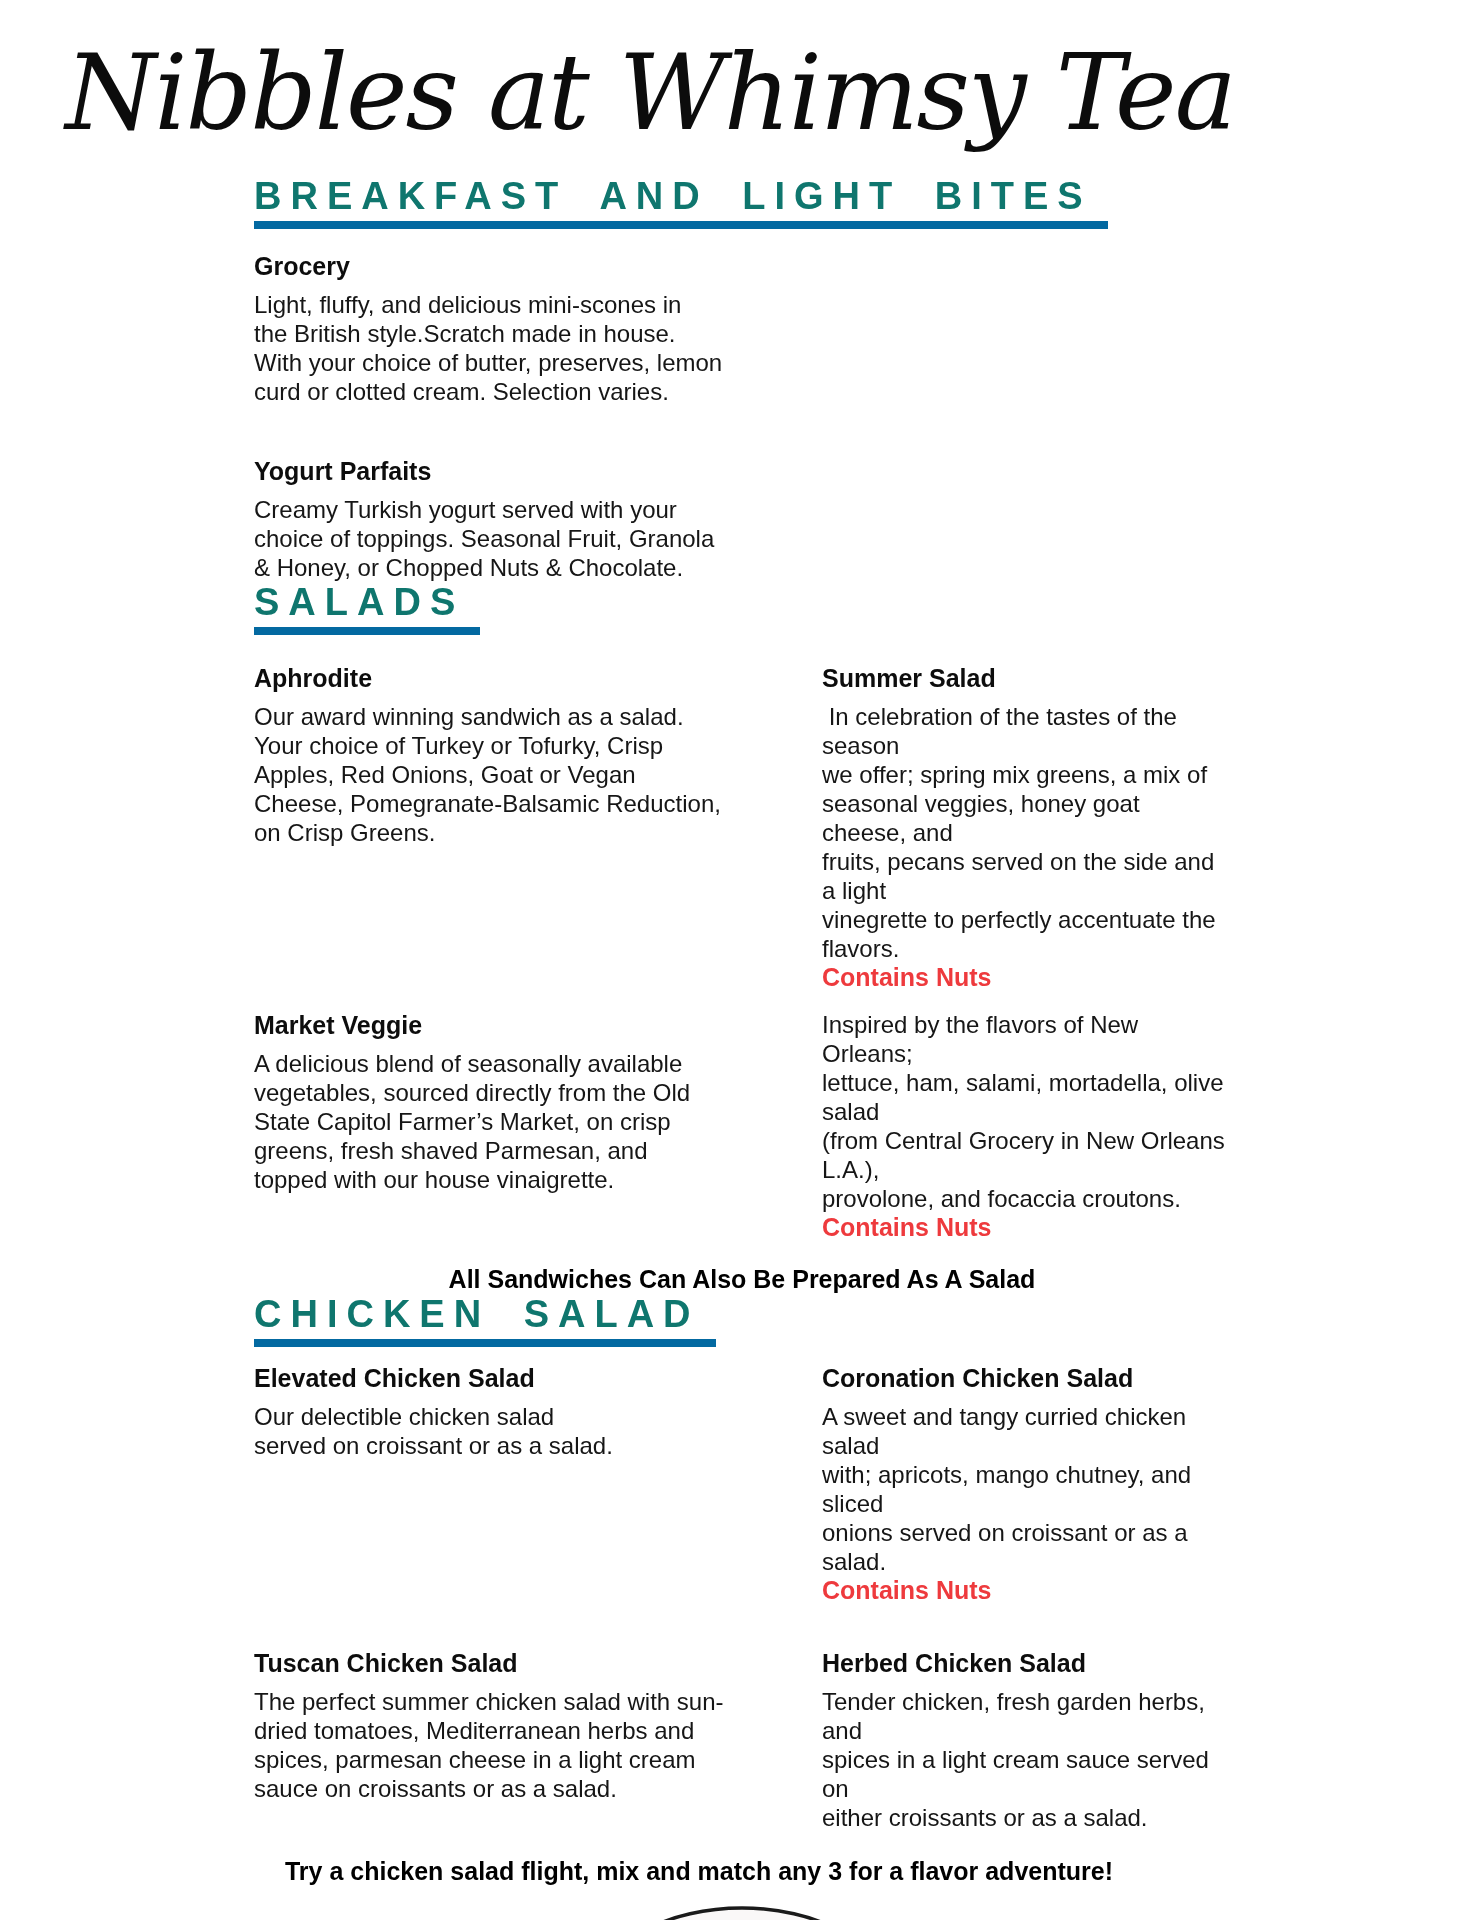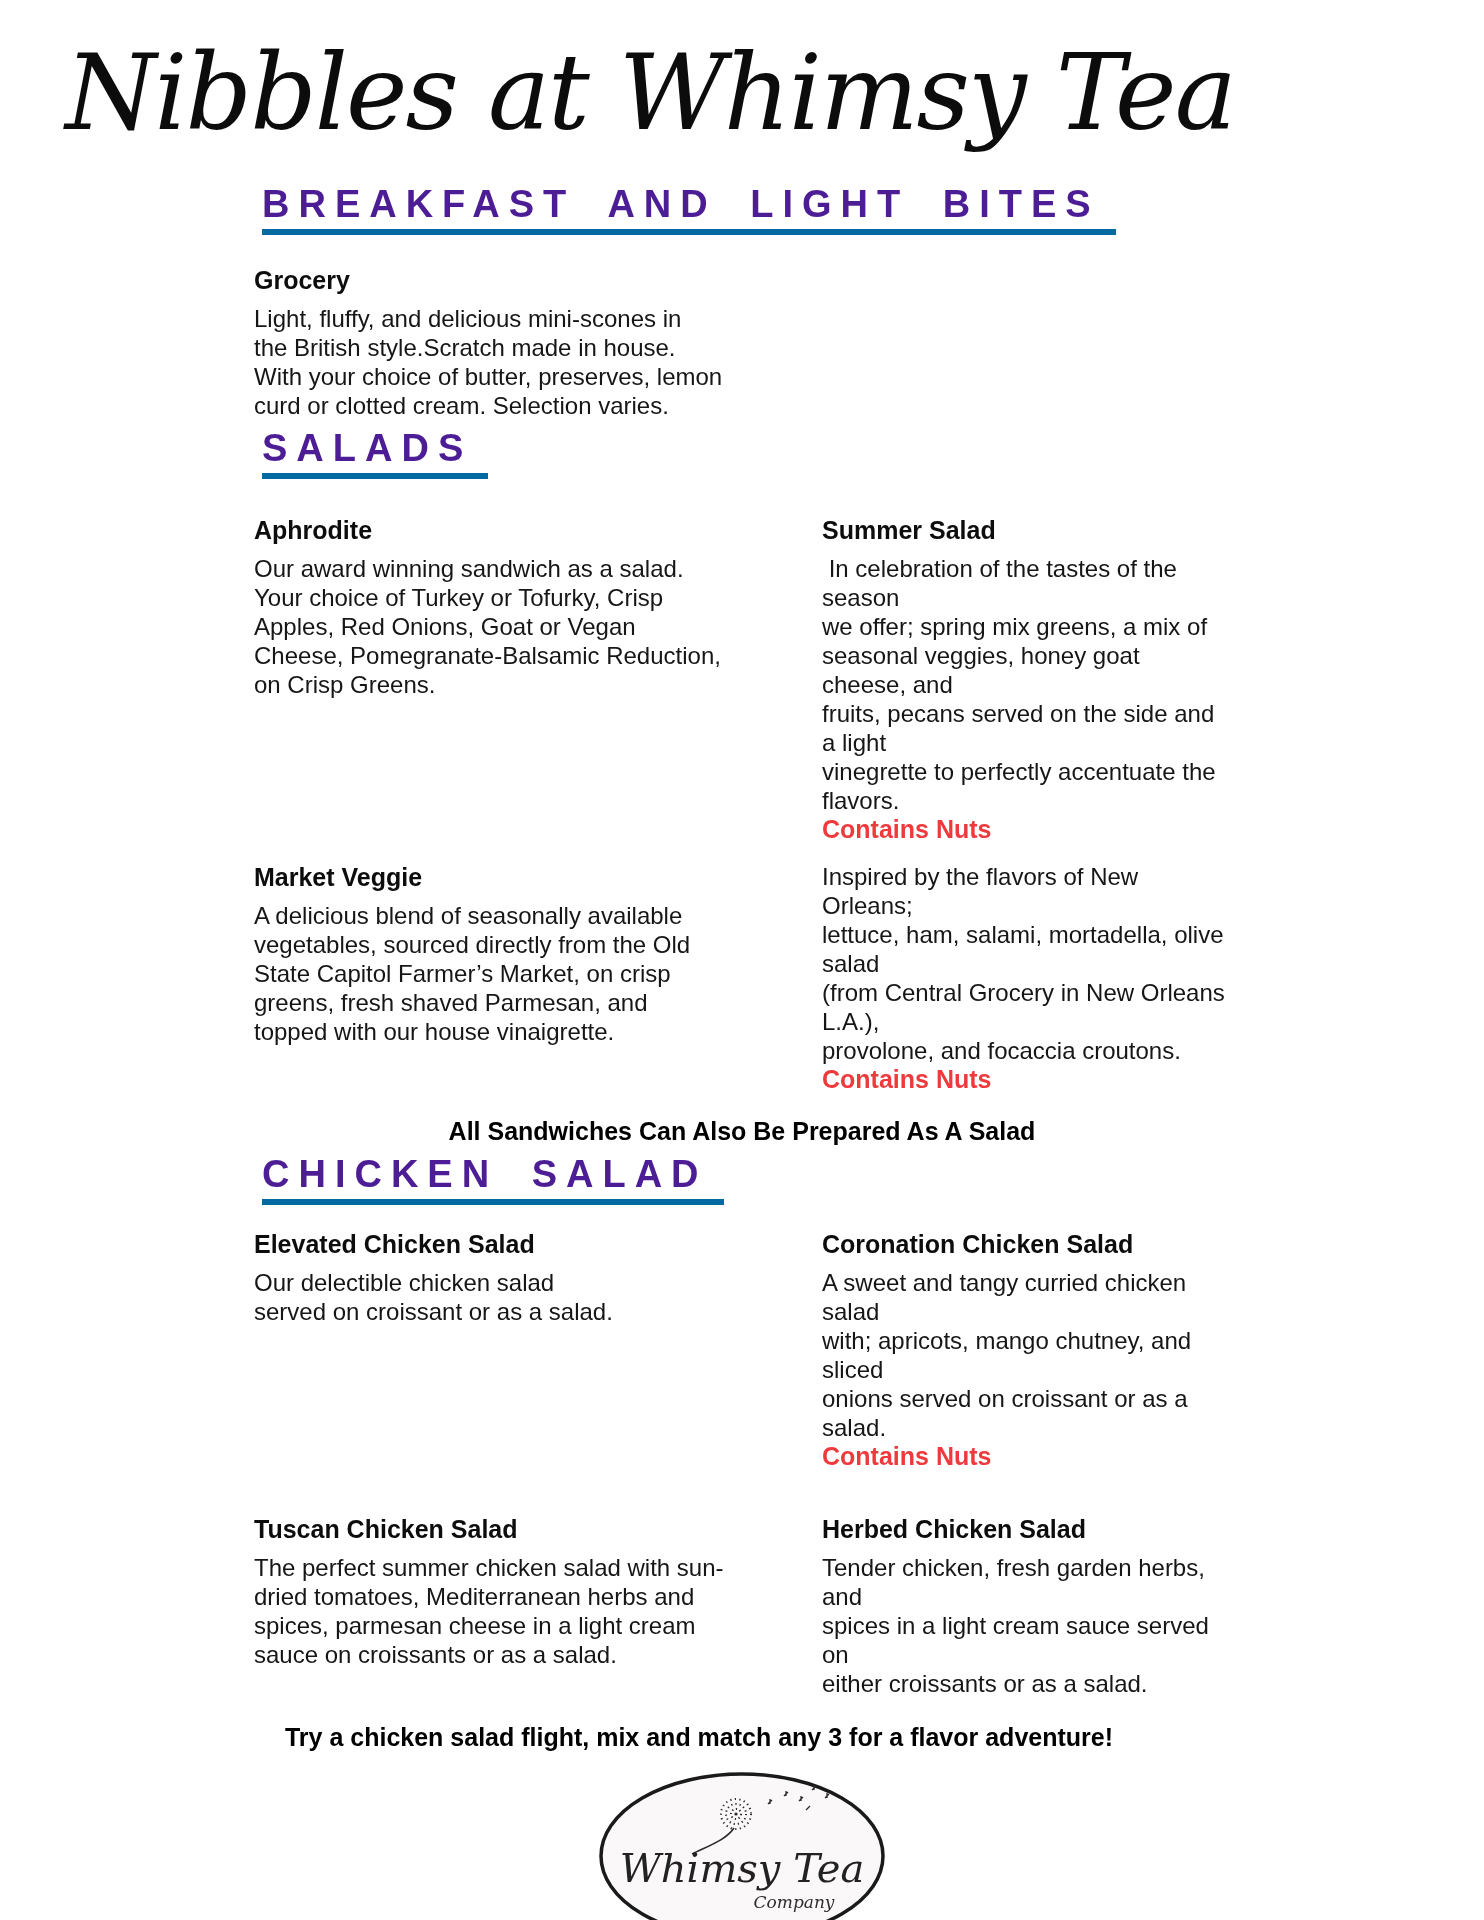--- a/index.html
+++ b/index.html
@@ -31,24 +31,24 @@
     margin-left: 254px;
     width: 976px;
   }
   .section-heading {
     display: inline-block;
     font-size: 38px;
     font-weight: bold;
     letter-spacing: 9px;
     word-spacing: 14px;
     line-height: 1.1;
-    color: #4c1d95;
-    border-bottom: 6px solid #0369a1;
+    color: #0f766e;
+    border-bottom: 8px solid #0369a1;
     padding: 0 16px 3px 0;
-    margin: 8px;
+    margin: 0;
   }
   h2.wrap { margin: 0; }
   .heading-breakfast { margin-top: 26px; }
   .heading-salads   { margin-top: 40px; }
   .heading-chicken  { margin-top: 34px; }
 
   .item-name {
     font-size: 25px;
     font-weight: bold;
     line-height: 30px;
@@ -112,20 +112,26 @@
       <h2 class="wrap heading-breakfast">
         <span class="section-heading">BREAKFAST AND LIGHT BITES</span>
       </h2>
       <div class="stack">
         <div class="item">
           <h3 class="item-name">Grocery</h3>
           <p class="item-desc">Light, fluffy, and delicious mini-scones in
 the British style.Scratch made in house.
 With your choice of butter, preserves, lemon
 curd or clotted cream. Selection varies.</p>
+        </div>
+        <div class="item">
+          <h3 class="item-name">Yogurt Parfaits</h3>
+          <p class="item-desc">Creamy Turkish yogurt served with your
+choice of toppings. Seasonal Fruit, Granola
+&amp; Honey, or Chopped Nuts &amp; Chocolate.</p>
         </div>
       </div>
     </section>
 
     <section>
       <h2 class="wrap heading-salads">
         <span class="section-heading">SALADS</span>
       </h2>
       <div class="grid">
         <div class="item">

